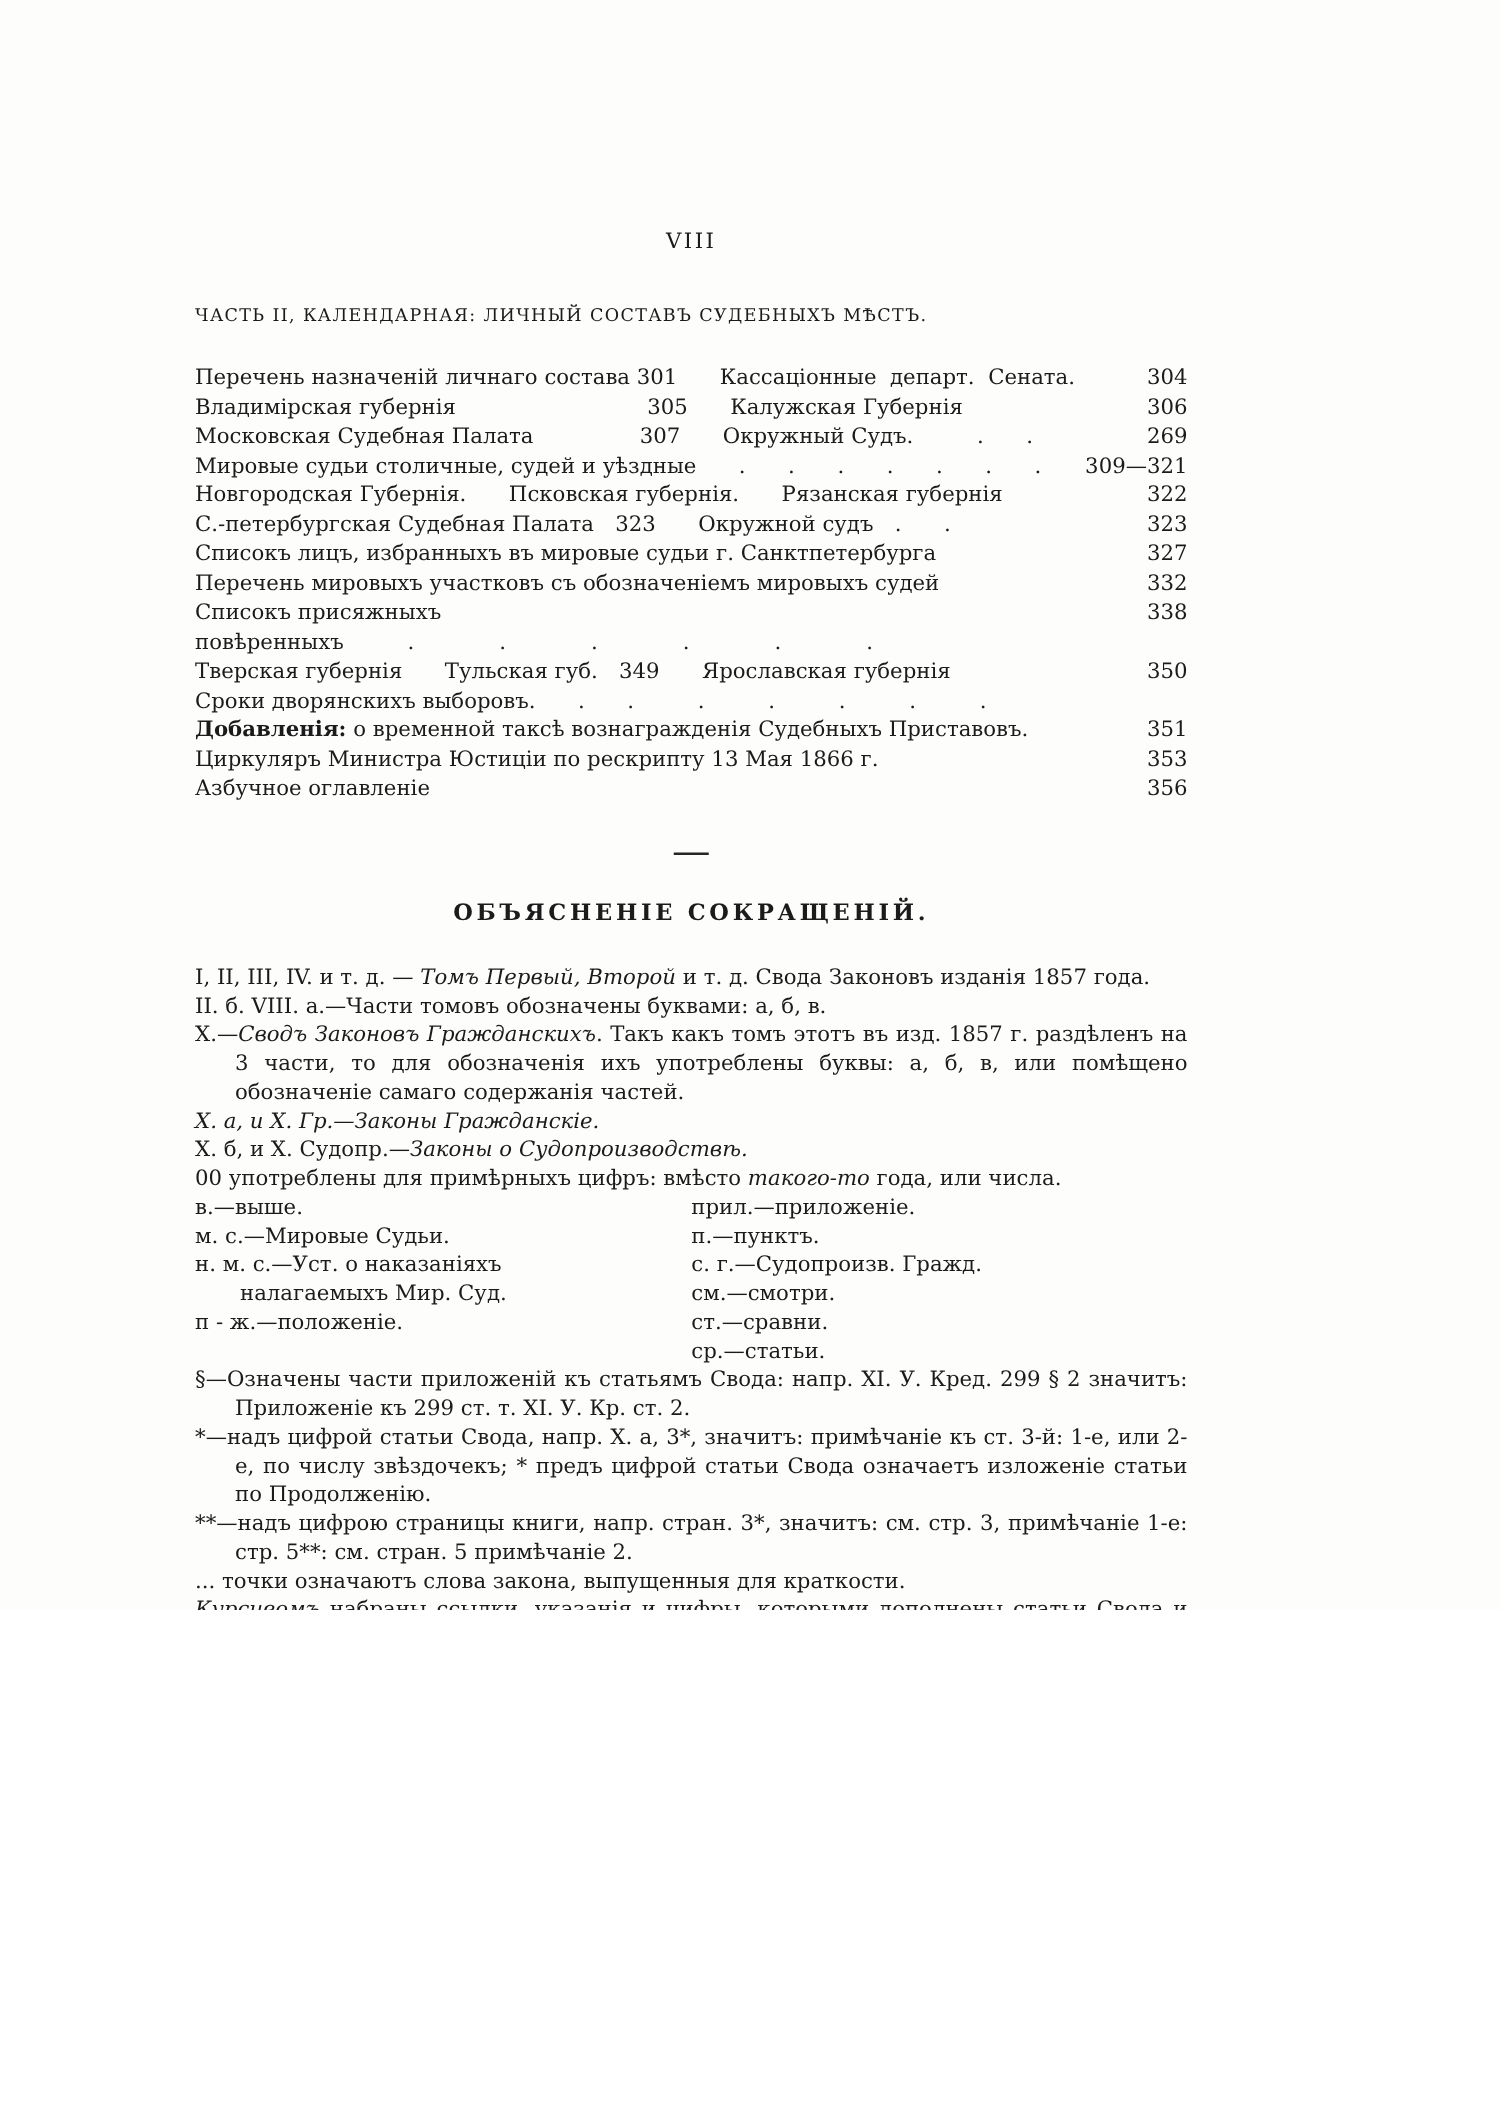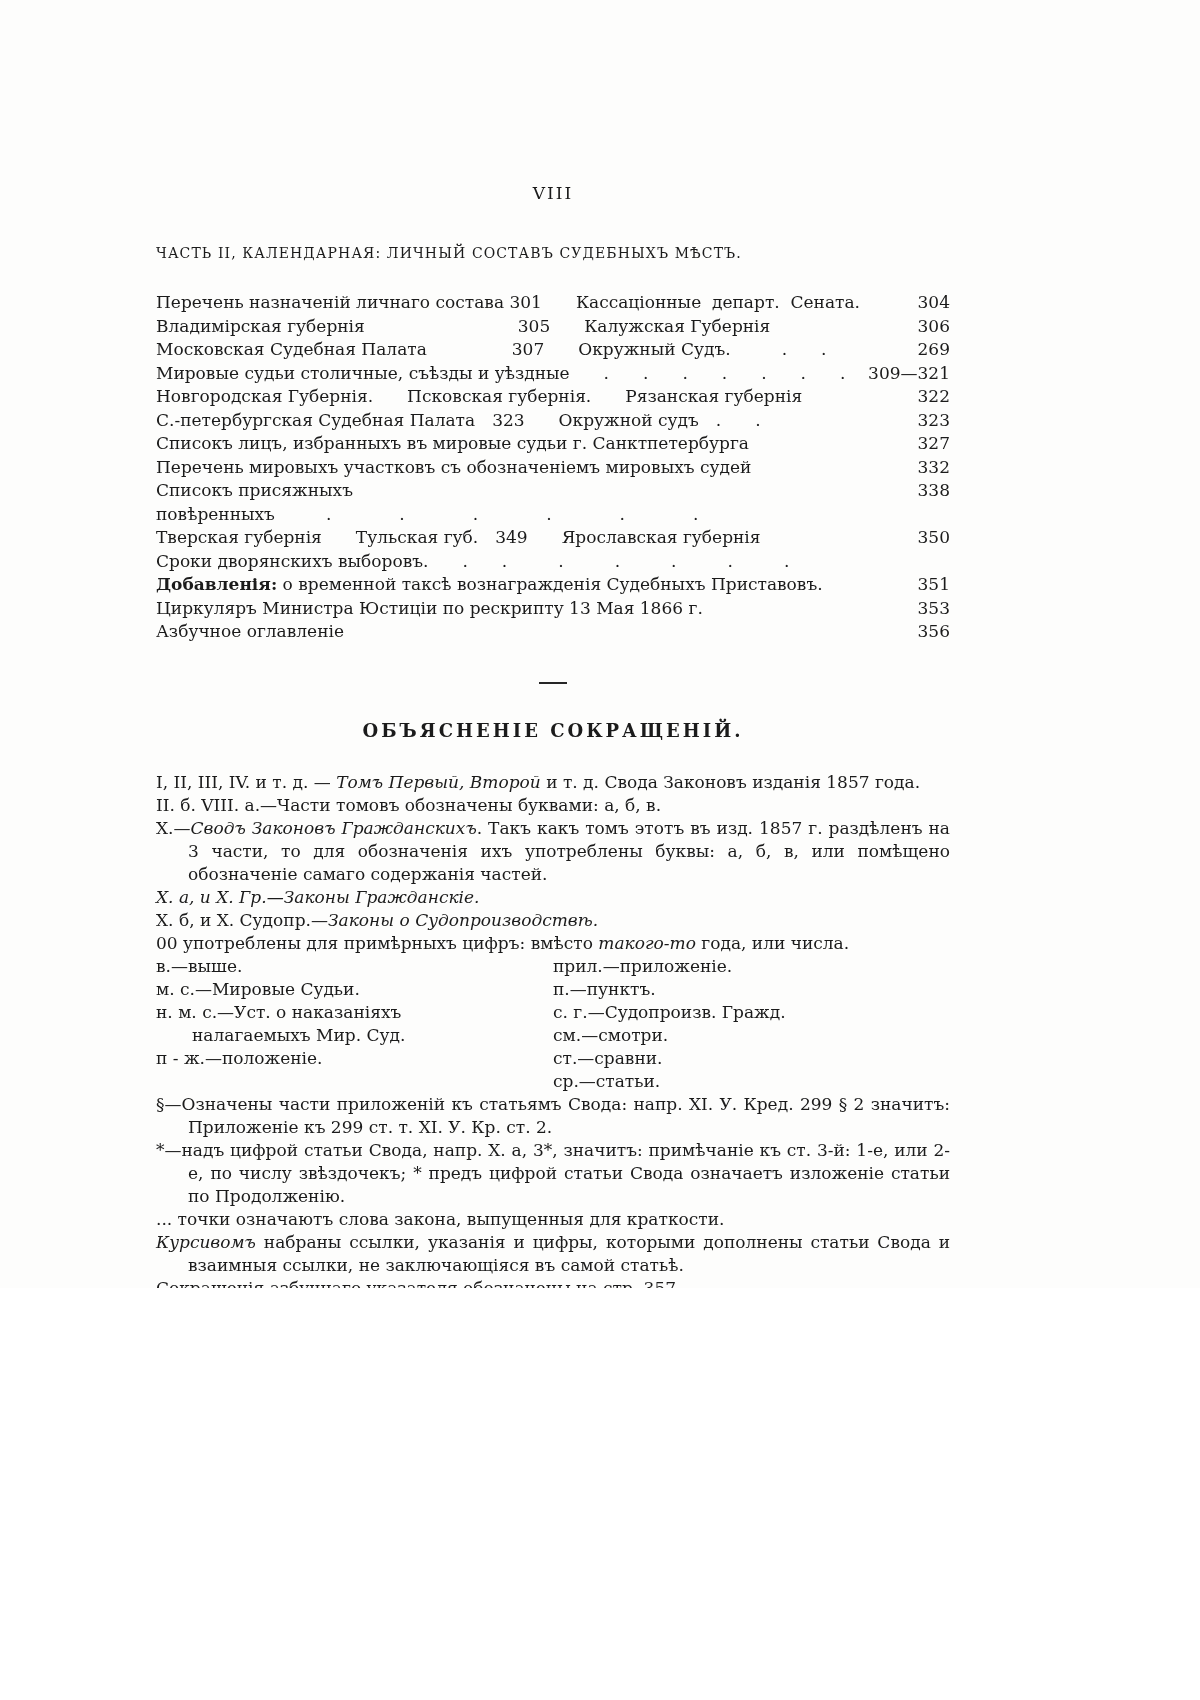--- a/index.html
+++ b/index.html
@@ -96,21 +96,21 @@
         </div>
       <div class="toc-row">
           <span class="t-title">Владимірская губернія         305  Калужская Губернія</span>
           <span class="t-page">306</span>
         </div>
       <div class="toc-row">
           <span class="t-title">Московская Судебная Палата     307  Окружный Судъ.   .  .</span>
           <span class="t-page">269</span>
         </div>
       <div class="toc-row">
-          <span class="t-title">Мировые судьи столичные, съѣзды и уѣздные  .  .  .  .  .  .  .</span>
+          <span class="t-title">Мировые судьи столичные, судей и уѣздные  .  .  .  .  .  .  .</span>
           <span class="t-page">309—321</span>
         </div>
       <div class="toc-row">
           <span class="t-title">Новгородская Губернія.  Псковская губернія.  Рязанская губернія</span>
           <span class="t-page">322</span>
         </div>
       <div class="toc-row">
           <span class="t-title">С.-петербургская Судебная Палата 323  Окружной судъ .  .</span>
           <span class="t-page">323</span>
         </div>
@@ -173,20 +173,21 @@
           <div class="col-line">п.—пунктъ.</div>
           <div class="col-line">с. г.—Судопроизв. Гражд.</div>
           <div class="col-line">см.—смотри.</div>
           <div class="col-line">ст.—сравни.</div>
           <div class="col-line">ср.—статьи.</div>
         </div>
       </div>
 
       <p class="entry"><span>§—Означены части приложеній къ статьямъ Свода: напр. XI. У. Кред. 299 § 2 значитъ: Приложеніе къ 299 ст. т. XI. У. Кр. ст. 2.</span><span class="em"></span><span></span></p>
       <p class="entry"><span>*—надъ цифрой статьи Свода, напр. X. а, 3*, значитъ: примѣчаніе къ ст. 3-й: 1-е, или 2-е, по числу звѣздочекъ; * предъ цифрой статьи Свода означаетъ изложеніе статьи по Продолженію.</span><span class="em"></span><span></span></p>
+      <p class="entry"><span>**—надъ цифрою страницы книги, напр. стран. 3*, значитъ: см. стр. 3, примѣчаніе 1-е: стр. 5**: см. стран. 5 примѣчаніе 2.</span><span class="em"></span><span></span></p>
       <p class="entry"><span>... точки означаютъ слова закона, выпущенныя для краткости.</span><span class="em"></span><span></span></p>
       <p class="entry"><span></span><span class="em">Курсивомъ</span><span> набраны ссылки, указанія и цифры, которыми дополнены статьи Свода и взаимныя ссылки, не заключающіяся въ самой статьѣ.</span></p>
       <p class="entry"><span>Сокращенія азбучнаго указателя обозначены на стр. 357.</span><span class="em"></span><span></span></p>
     </div>
 
     <div class="dash bottom"></div>
 
   </div>
 
   <div class="watermark">Библиотека "Руниверс"</div>

